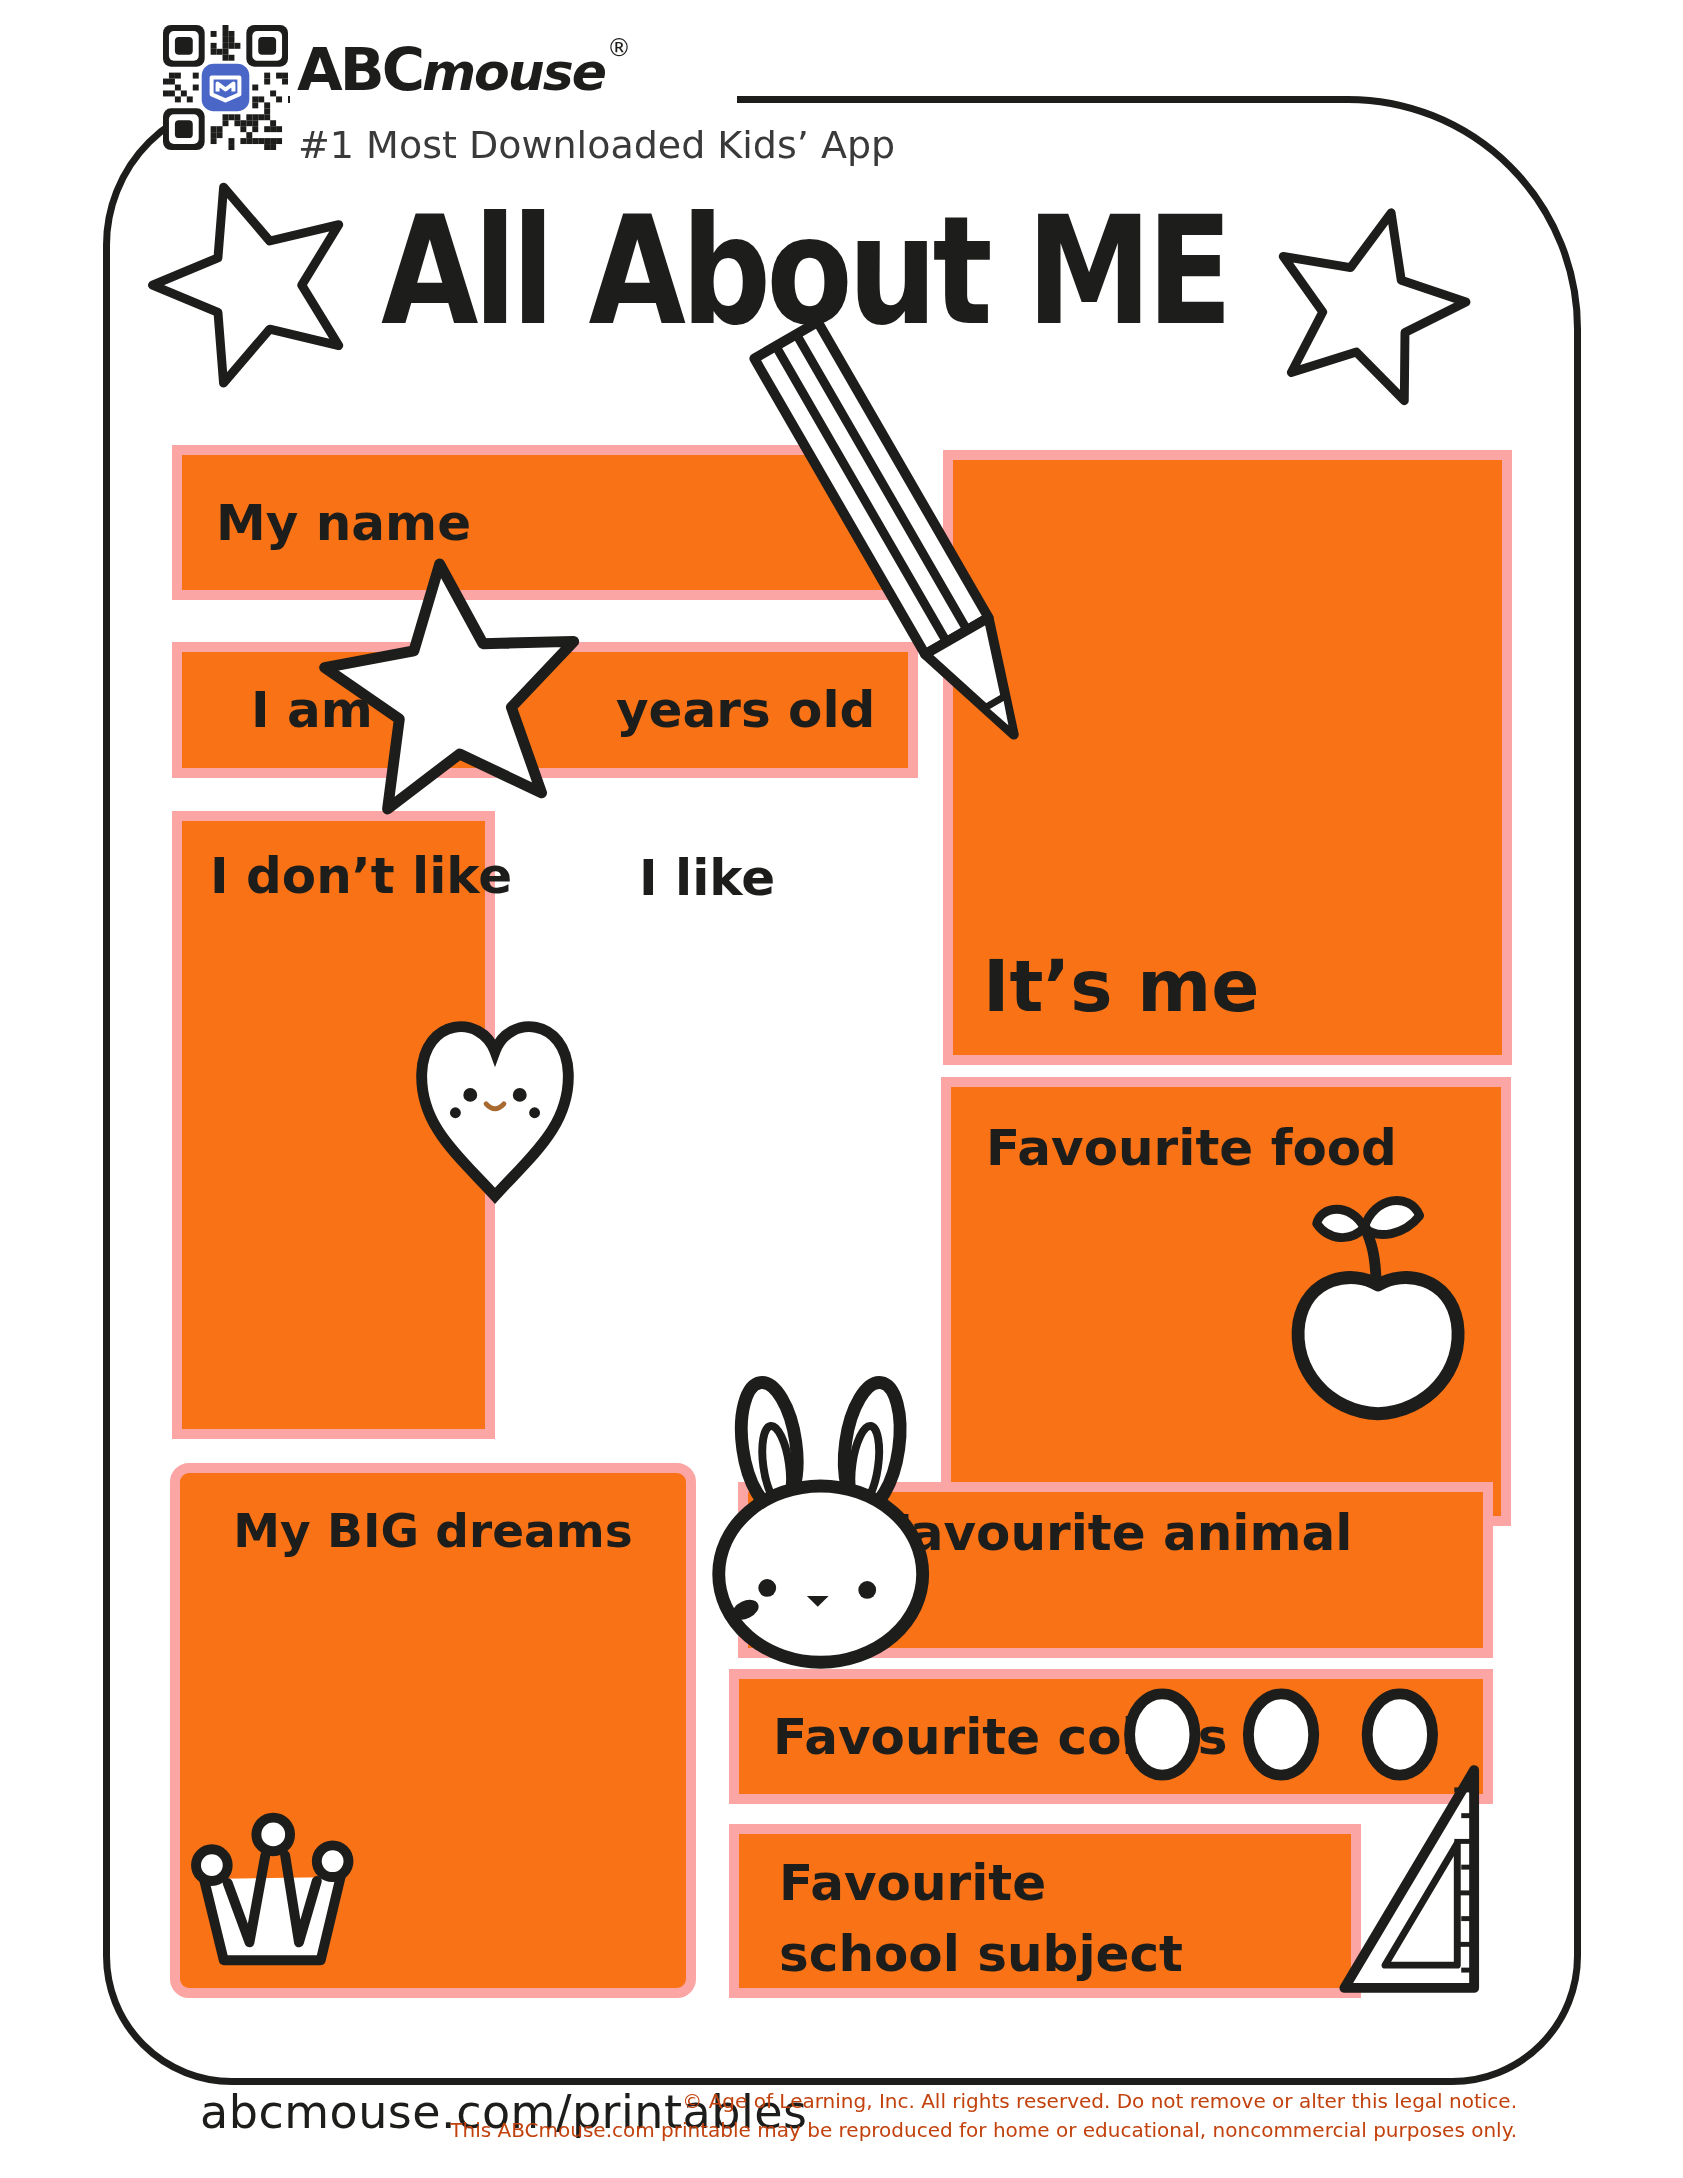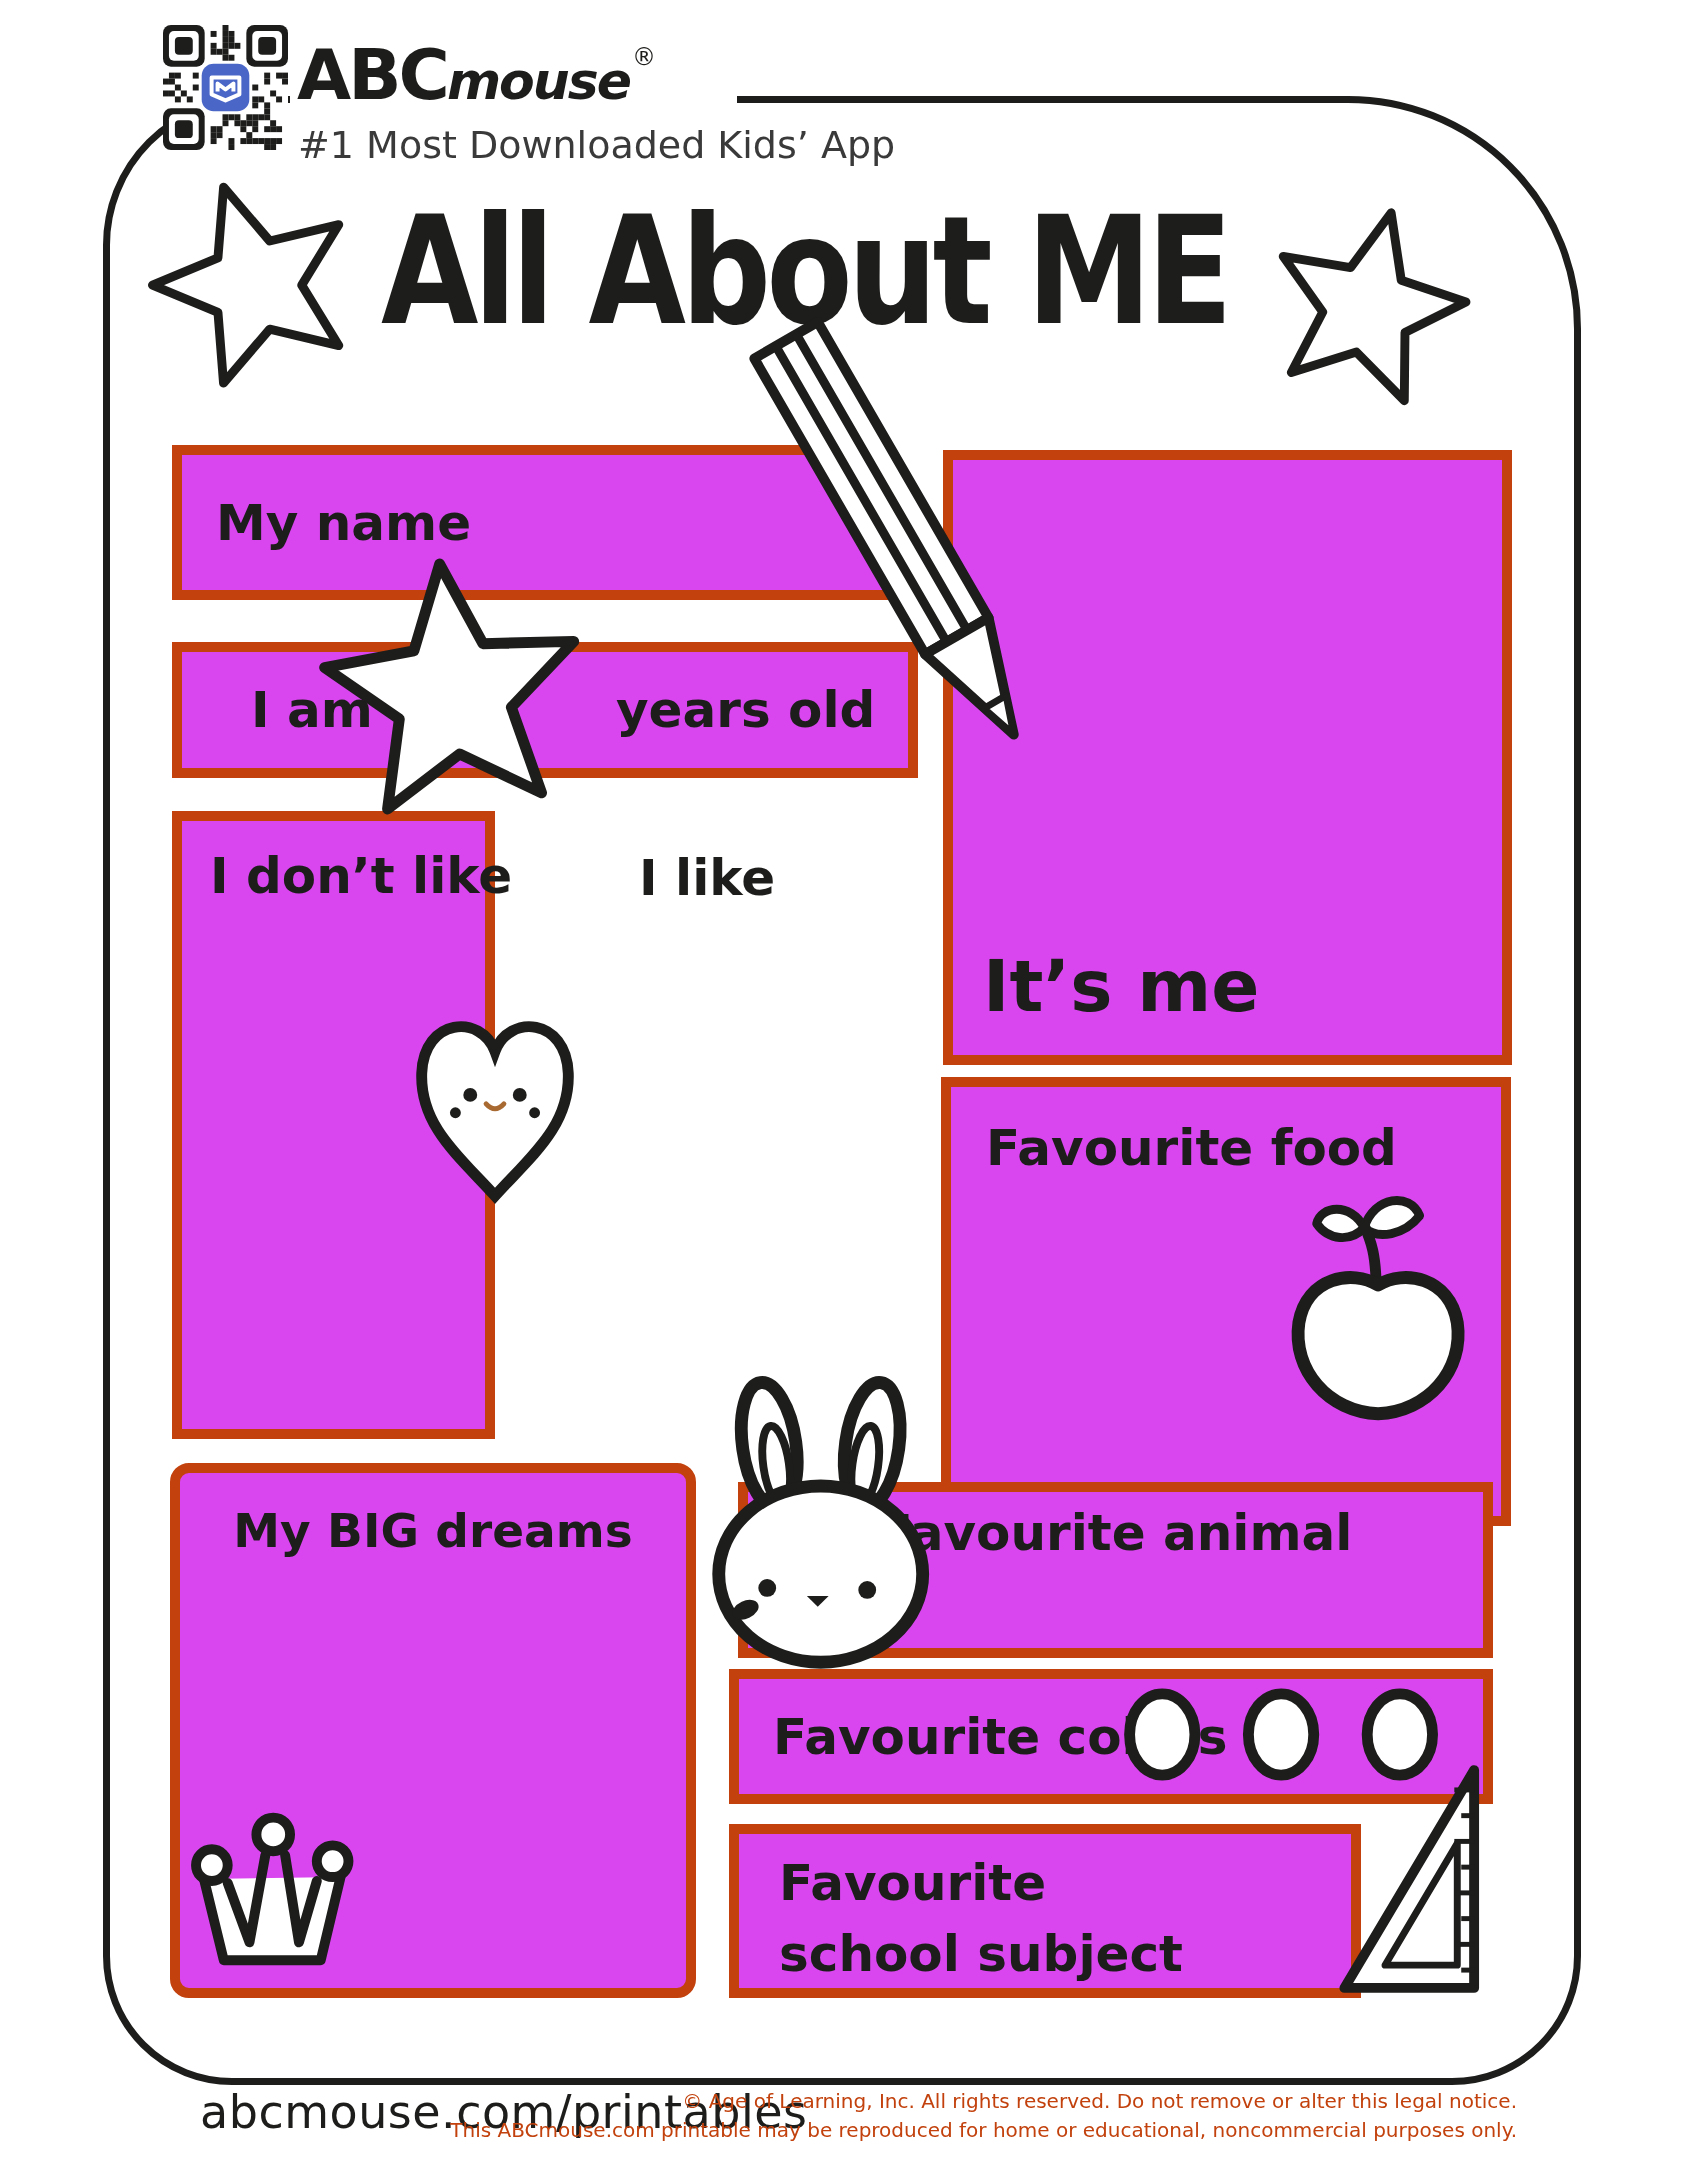--- a/index.html
+++ b/index.html
@@ -6,30 +6,30 @@
   #page{position:relative;width:1683px;height:2178px;background:#fff;overflow:hidden;
         font-family:"DejaVu Sans","Liberation Sans",sans-serif;color:#1d1d1b;}
   
   #border-frame{position:absolute;left:103px;top:96px;width:1478px;height:1989px;
         box-sizing:border-box;border:7px solid #1d1d1b;
         border-radius:149px 233px 129px 129px;z-index:0;}
   
   #logo-mask{position:absolute;left:290px;top:51px;width:447px;height:75px;background:#fff;z-index:1;}
   #qr-wrap{position:absolute;left:163px;top:25px;z-index:2;}
   #brand{position:absolute;left:297px;top:40px;z-index:2;display:flex;align-items:baseline;}
-  #brand .abc{font-size:70px;font-weight:800;letter-spacing:-3px;line-height:1;}
+  #brand .abc{font-size:59px;font-weight:800;letter-spacing:-3px;line-height:1;}
   #brand .mouse{font-size:52px;font-weight:800;letter-spacing:-2px;line-height:1;font-style:italic;}
   #brand .reg{font-size:24px;font-weight:400;margin-left:2px;transform:translateY(-34px);}
   #tagline{position:absolute;left:298px;top:123px;z-index:2;font-size:38px;font-weight:400;
         color:#3a3a3a;letter-spacing:0px;text-align:center;}
   
   #main-title{position:absolute;left:381px;top:196px;z-index:2;font-size:150px;font-weight:800;
         letter-spacing:-6px;white-space:nowrap;transform:scaleX(0.84);transform-origin:left top;line-height:1;}
   
-  .box{position:absolute;box-sizing:border-box;border:10px solid #c2410c;background:#d946ef;z-index:1;}
+  .box{position:absolute;box-sizing:border-box;border:10px solid #fca5a5;background:#f97316;z-index:1;}
   .lbl{font-weight:700;font-size:50px;color:#1d1d1b;white-space:nowrap;}
   #box-my-name{left:172px;top:445px;width:722px;height:155px;display:flex;align-items:center;padding-left:34px;}
   #box-i-am{left:172px;top:642px;width:746px;height:136px;}
   #lbl-i-am{position:absolute;left:69px;top:50%;transform:translateY(-50%);}
   #lbl-years-old{position:absolute;left:434px;top:50%;transform:translateY(-50%);}
   #box-dont-like{left:172px;top:811px;width:323px;height:628px;padding:26px 0 0 28px;}
   #lbl-i-like{position:absolute;left:639px;top:849px;z-index:1;}
   #box-its-me{left:943px;top:450px;width:569px;height:615px;}
   #lbl-its-me{position:absolute;left:30px;top:485px;font-size:71px;}
   #box-food{left:941px;top:1077px;width:570px;height:449px;}

